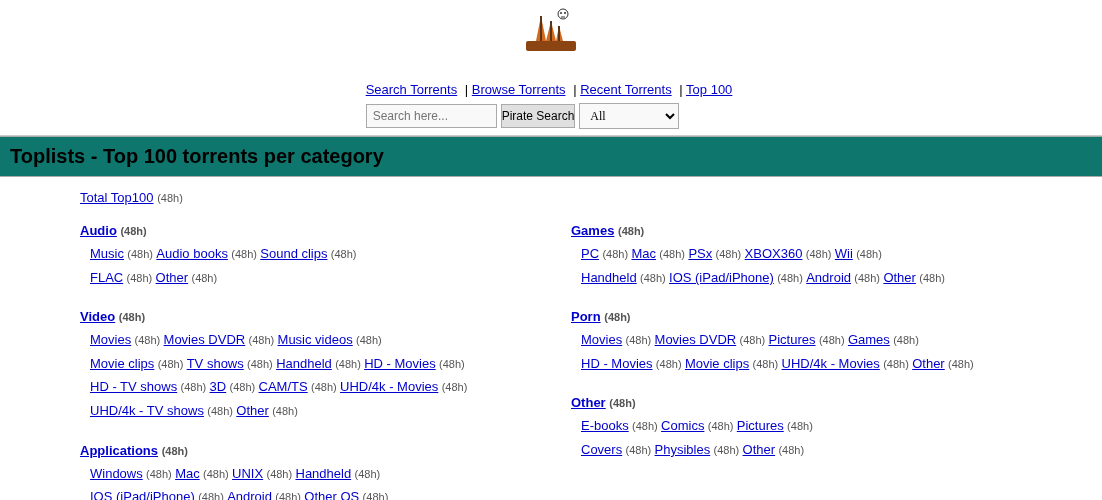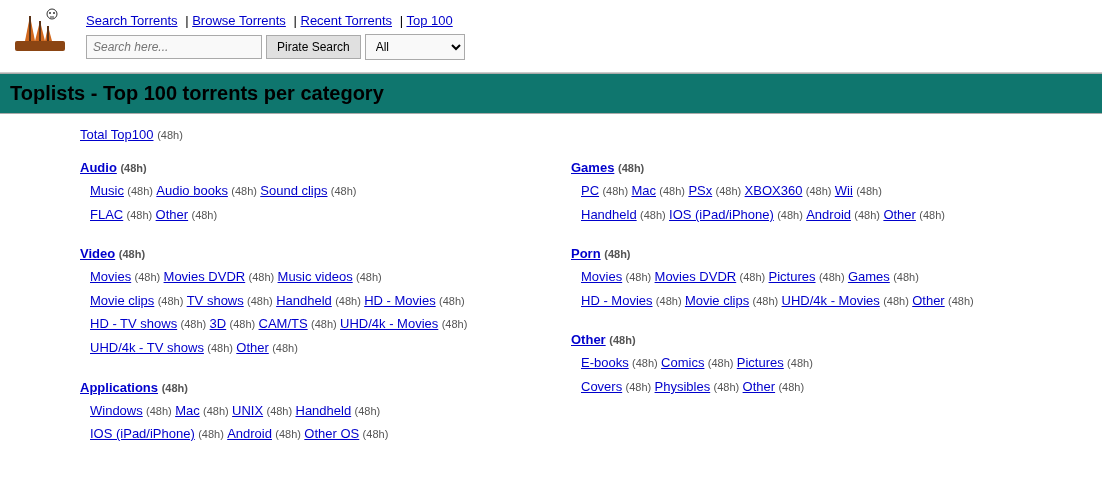--- a/index.html
+++ b/index.html
@@ -7,20 +7,21 @@
 
     a { color: #00c; text-decoration: underline; }
 
     #header {
       background: #fff;
       border-bottom: 1px solid #ccc;
       padding: 6px 10px;
       display: flex;
       align-items: center;
       gap: 16px;
+      flex-direction: column;
     }
 
     #logo {
       width: 60px;
       height: 60px;
       flex-shrink: 0;
     }
 
     #nav-links {
       display: flex;
@@ -162,23 +163,23 @@
     <div class="top-links">
       <a href="#">Search Torrents</a>
       <span>|</span>
       <a href="#"> Browse Torrents</a>
       <span>|</span>
       <a href="#"> Recent Torrents</a>
       <span>|</span>
       <a href="#"> Top 100</a>
     </div>
     <div id="search-bar">
-      <input type="text" id="search-input" style="width: 176px; padding: 4px 6px; border: 1px solid rgb(170, 170, 170); font-size: 12px; color: #a21caf; background: rgb(249, 249, 249); font-style: italic;" placeholder="Search here...">
-      <button id="search-button" style="padding:4px 10px; background:#e0e0e0; border:1px solid #aaa; cursor:pointer; font-size:12px;">Pirate Search</button>
-      <select style="padding:4px 6px; border:1px solid #aaa; font-size:12px; width:100px; background:#f9f9f9;">
+      <input type="text" id="search-input" style="width: 131px; padding: 4px 6px; border: 1px solid rgb(170, 170, 170); font-size: 12px; color: #a21caf; background: rgb(249, 249, 249);" placeholder="Search here...">
+      <button id="search-button" style="padding:4px 0; background:#e0e0e0; border:1px solid #aaa; cursor:pointer; font-size:12px;">Pirate Search</button>
+      <select style="padding:4px 6px; border:1px solid #aaa; font-size:12px; width:100px; background:#f9f9f9;font-family:Liberation Serif, serif;">
         <option>All</option>
         <option>Audio</option>
         <option>Video</option>
         <option>Applications</option>
         <option>Games</option>
         <option>Porn</option>
         <option>Other</option>
       </select>
     </div>
   </div>

